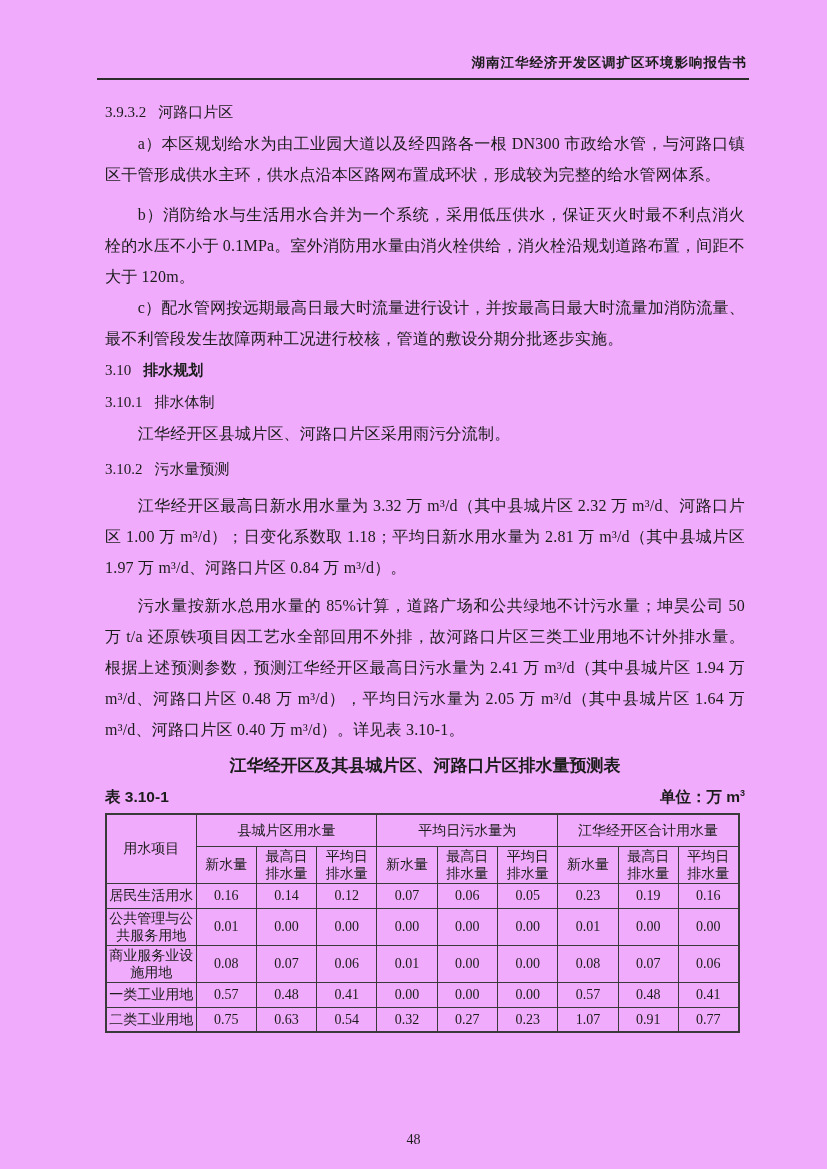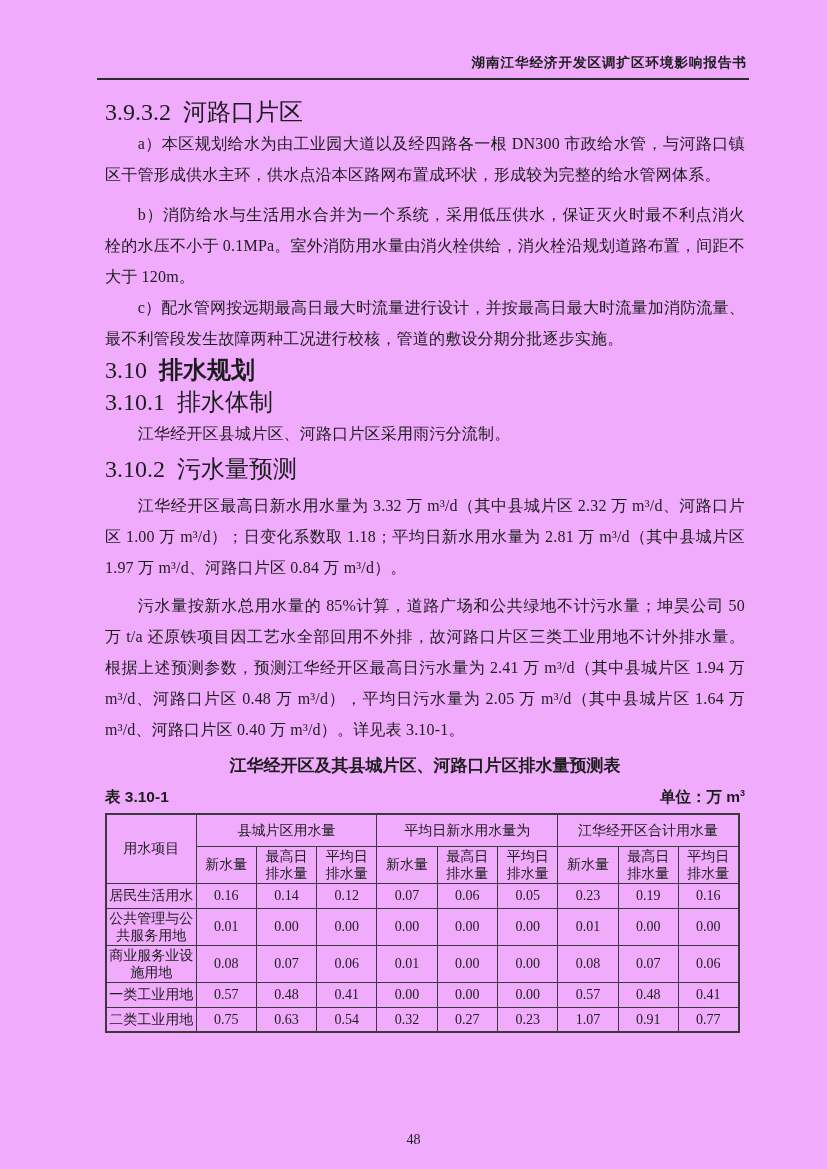--- a/index.html
+++ b/index.html
@@ -12,21 +12,21 @@
   .doc-header{
     position:absolute;left:105px;top:54px;width:642px;
     text-align:right;font-size:13.5px;font-weight:bold;letter-spacing:1px;
   }
   .header-rule{
     position:absolute;left:97px;top:78px;width:652px;height:0;
     border-top:2px solid #2c2c2c;
   }
   
   .content{position:absolute;left:105px;top:96px;width:640px;}
-  .hsec{margin:0;font-size:24px;font-weight:normal;line-height:32px;}
+  .hsec{margin:0;font-size:15px;font-weight:normal;line-height:32px;}
   .hsec .hnum{margin-right:12px;}
   .h2 .htxt{font-family:"Liberation Sans","DejaVu Sans",sans-serif;font-weight:bold;text-align:center;}
   .para{
     margin:0;font-size:16px;line-height:31px;text-align:justify;
     text-indent:2.05em;letter-spacing:0.2px;
   }
   .mt9{margin-top:9px;} .mt4{margin-top:4px;} .mt5{margin-top:5px;} .mt7{margin-top:7px;}
   
   .table-title{
     margin-top:5px;line-height:32px;text-align:center;font-size:17px;font-weight:bold;
@@ -98,21 +98,21 @@
           <col style="width:60.3px">
           <col style="width:60.3px">
         <col style="width:60.3px">
           <col style="width:60.3px">
           <col style="width:60.3px">
       </colgroup>
     <thead>
           <tr class="hr1">
             <th rowspan="2">用水项目</th>
             <th colspan="3">县城片区用水量</th>
-            <th colspan="3">平均日新水用水量为</th>
+            <th colspan="3">平均日污水量为</th>
             <th colspan="3">江华经开区合计用水量</th>
           </tr>
           <tr class="hr2">
             <th>新水量</th>
             <th>最高日
 排水量</th>
             <th>平均日
 排水量</th>
             <th>新水量</th>
             <th>最高日

